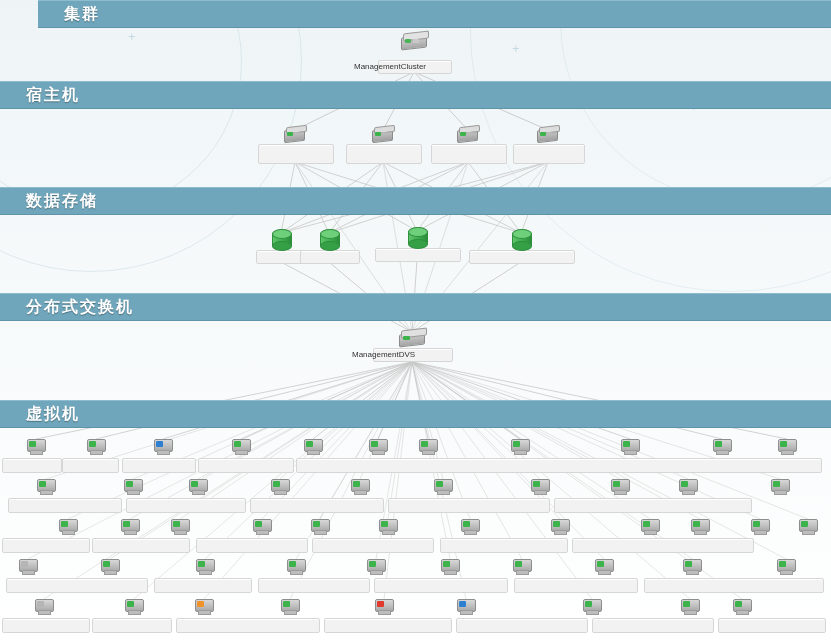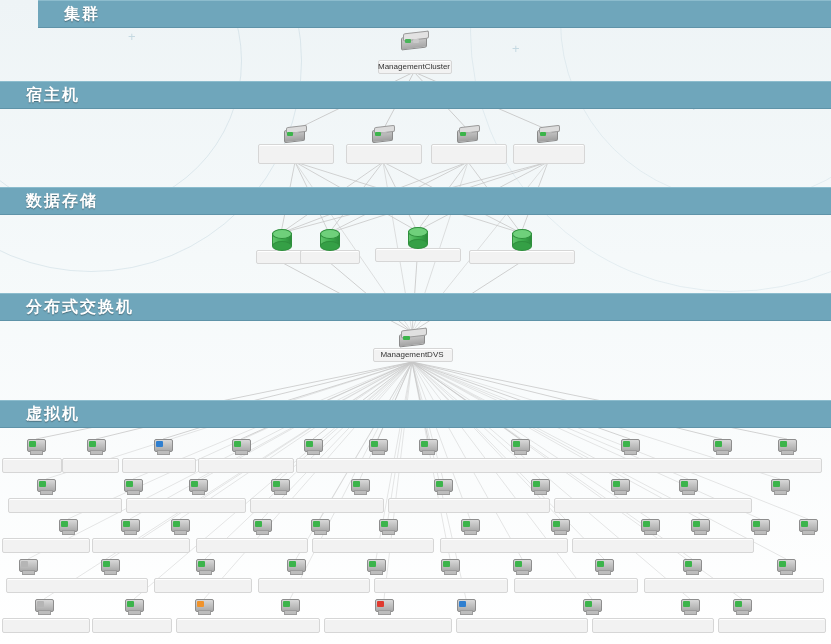--- a/index.html
+++ b/index.html
@@ -17,21 +17,21 @@
   
   .band{position:absolute;left:0;width:831px;height:26px;background:#6fa6bb;
         border-top:1px solid #8cbccd;border-bottom:1px solid #5f93a8;}
   .band-label{position:absolute;left:26px;top:3px;color:#ffffff;font-size:16px;font-weight:bold;
         letter-spacing:2px;text-shadow:0 1px 1px rgba(0,0,0,.35);font-family:"DejaVu Sans","Liberation Sans",sans-serif;}
 
   
   #links{position:absolute;left:0;top:0;width:831px;height:644px;}
   .nodebox{position:absolute;border:1px solid #d6d6d6;background:#f2f2f2;border-radius:2px;
            box-shadow:inset 0 1px 0 #fff;}
-  .nlabel{position:absolute;font-size:8px;color:#333;white-space:nowrap;text-align:center;
+  .nlabel{position:absolute;font-size:8px;color:#333;white-space:nowrap;text-align:left;
           font-family:"Liberation Sans","DejaVu Sans",sans-serif;}
 
   
   .srv{position:absolute;width:22px;height:16px;}
   .srv .body{position:absolute;left:0;top:3px;width:19px;height:11px;background:linear-gradient(180deg,#cfcfcf,#9e9e9e);
              border:1px solid #8a8a8a;border-radius:2px;transform:skewY(-6deg);}
   .srv .top{position:absolute;left:2px;top:0px;width:19px;height:5px;background:#dcdcdc;border:1px solid #9a9a9a;
              border-radius:2px;transform:skewY(-6deg);}
   .srv .led{position:absolute;left:3px;top:6px;width:6px;height:4px;background:#3cb44b;border-radius:1px;}
   .srv .led2{position:absolute;left:10px;top:6px;width:5px;height:3px;background:#b9b9b9;border-radius:1px;}

